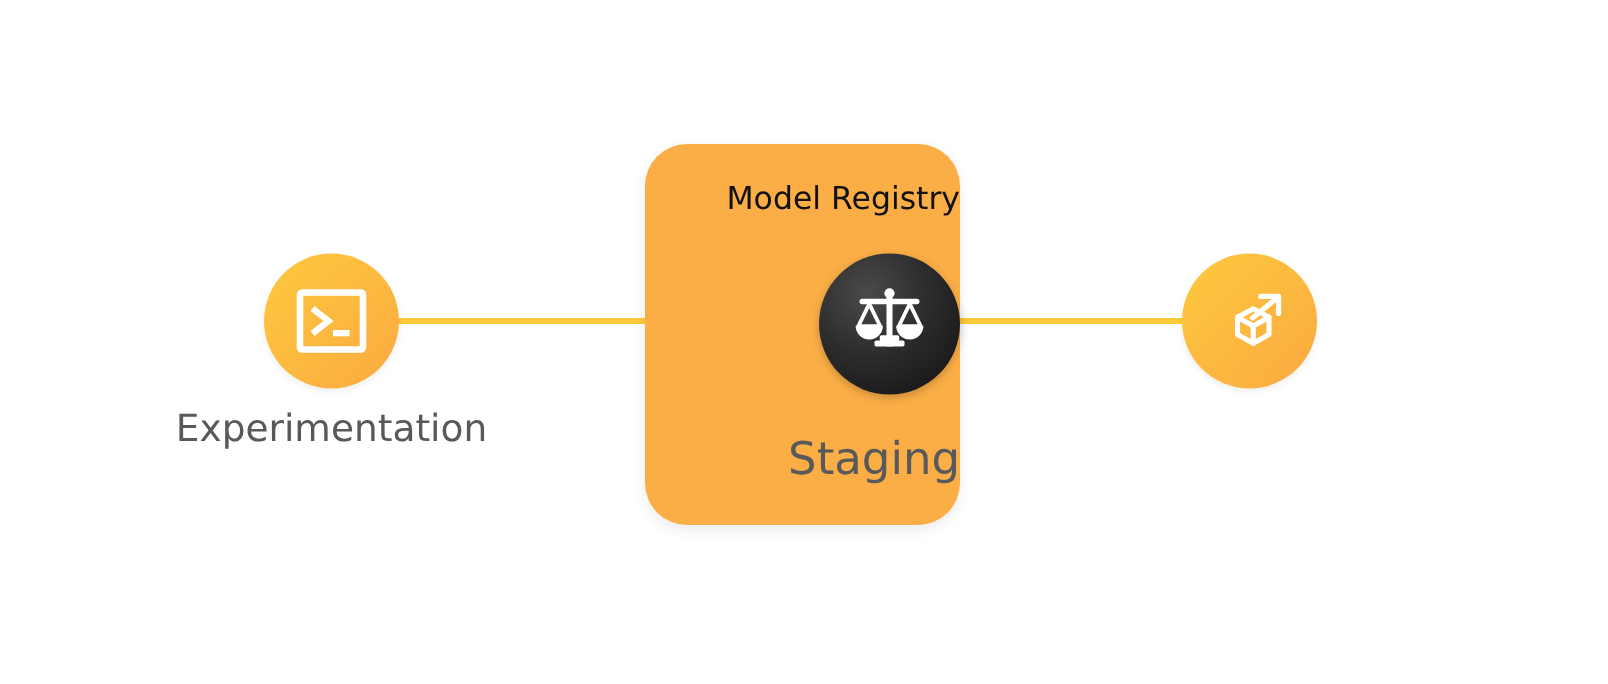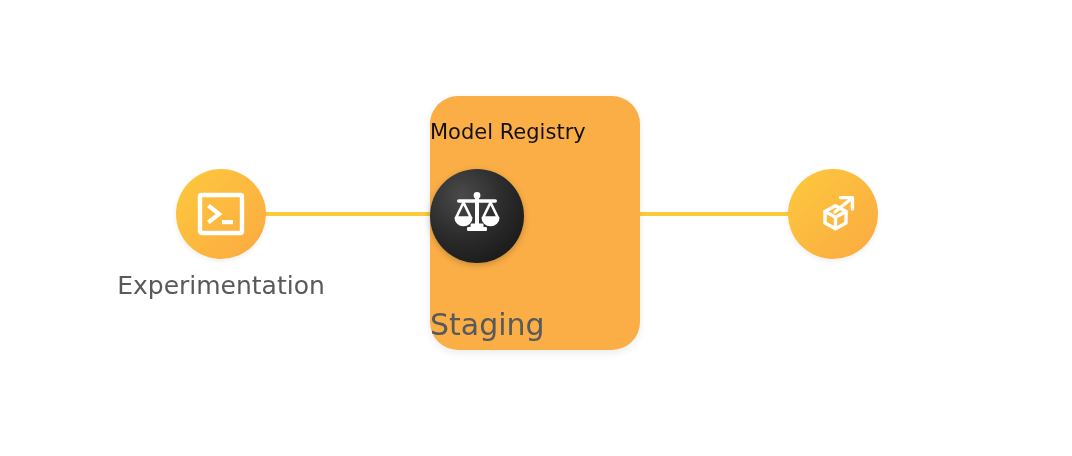--- a/index.html
+++ b/index.html
@@ -68,21 +68,21 @@
     left: 430px;
     top: 96px;
     width: 210px;
     height: 254px;
     background: #fbae46;
     border-radius: 28px;
     box-shadow: 0 3px 9px rgba(0,0,0,0.08);
     z-index: 2;
     display: flex;
     flex-direction: column;
-    align-items: flex-start;
+    align-items: flex-end;
   }
   #card-title {
     margin-top: 23px;
     font-size: 21px;
     line-height: 27px;
     color: #111111;
     white-space: nowrap;
   }
   #registry-circle {
     width: 94px;
@@ -91,21 +91,21 @@
     border-radius: 50%;
     background: radial-gradient(circle at 34% 28%, #4a4a4a 0%, #2c2c2c 45%, #111111 100%);
     box-shadow: 0 2px 6px rgba(0,0,0,0.22);
     display: flex;
     align-items: center;
     justify-content: center;
     position: relative;
     z-index: 3;
   }
   #card-stage-label {
-    margin-top: 40px;
+    margin-top: 22px;
     font-size: 30px;
     line-height: 44px;
     color: #58595b;
     white-space: nowrap;
   }
 </style>
 </head>
 <body>
 
 <div id="canvas">

